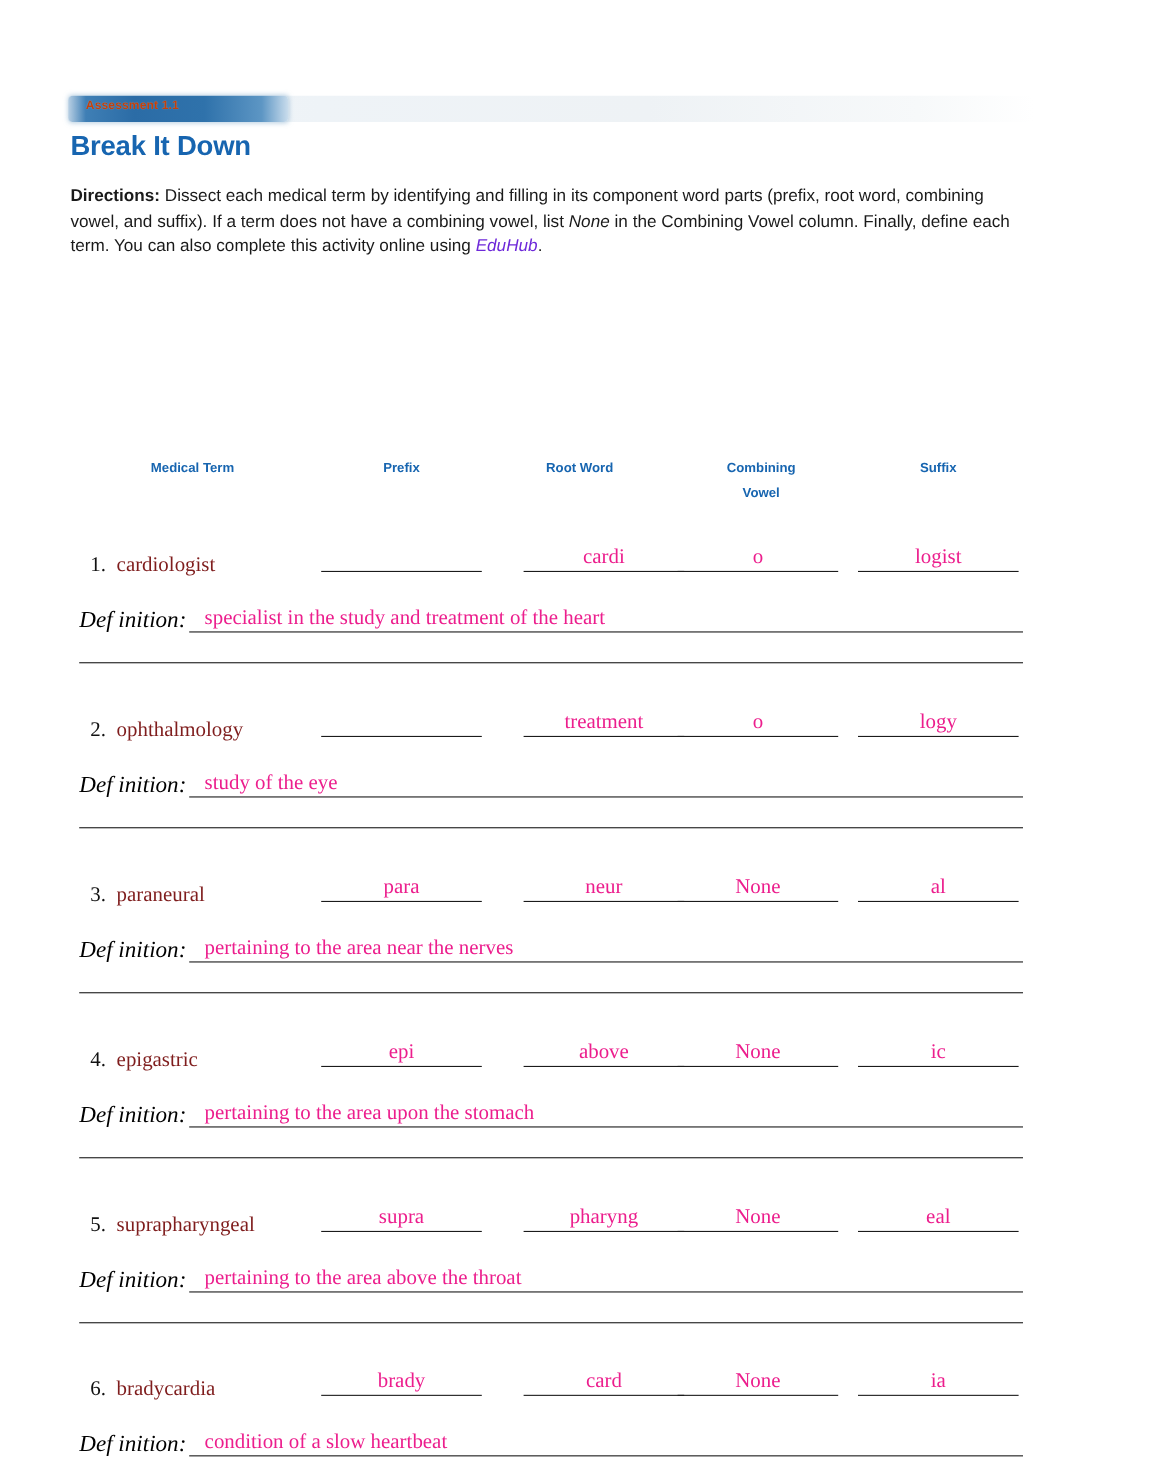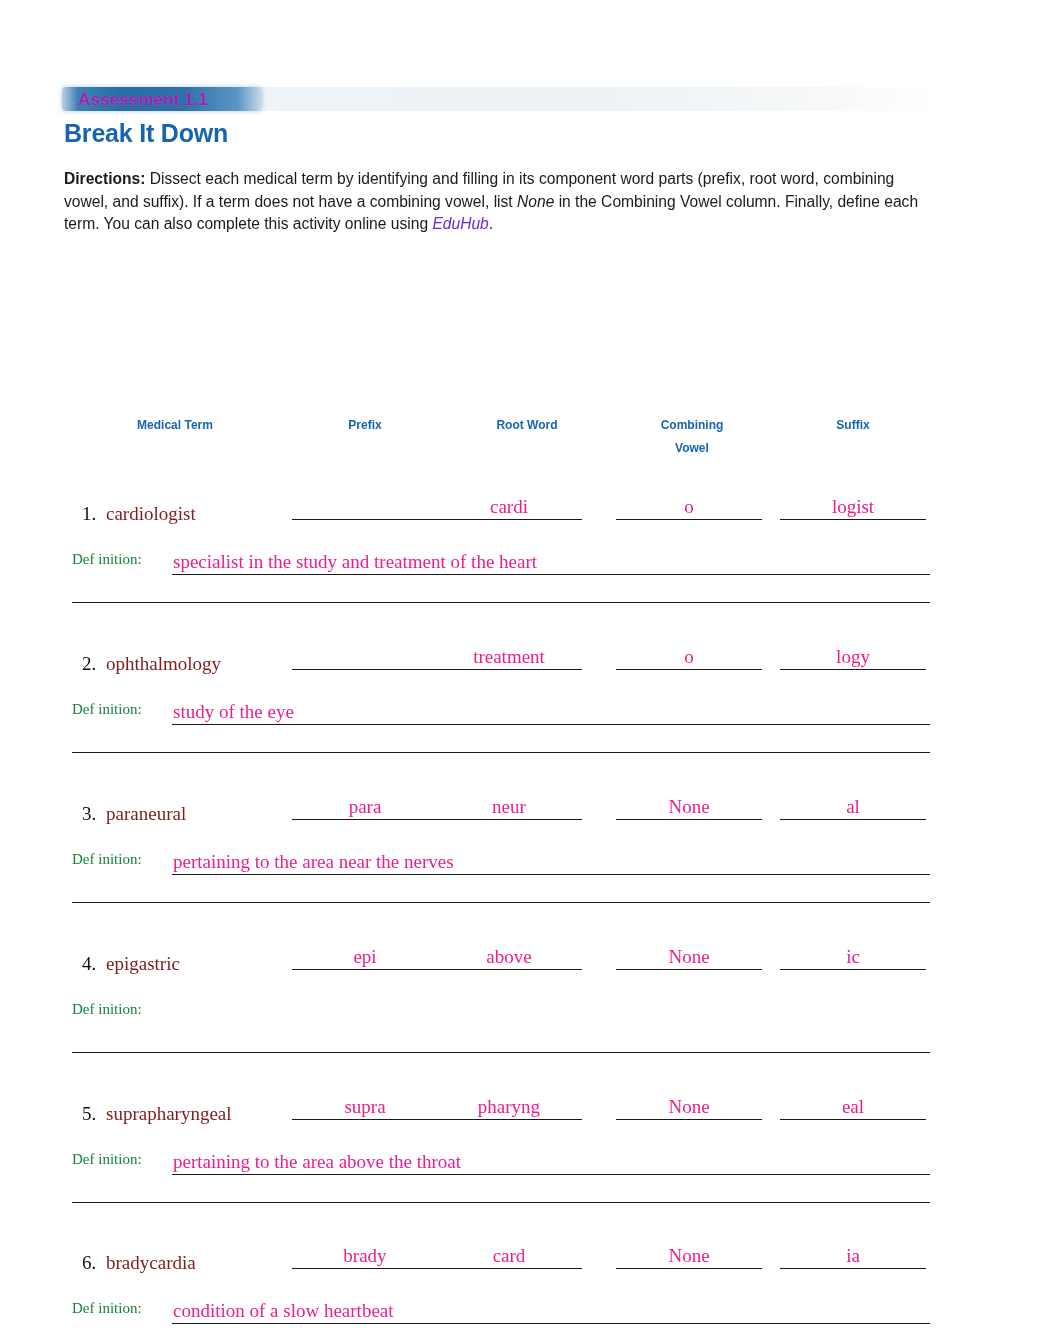--- a/index.html
+++ b/index.html
@@ -57,23 +57,23 @@
         #2f72ab 62%,
         #5d96c4 88%,
         #c9dcec 100%);
     filter: blur(0.3px);
     box-shadow: 0 0 5px rgba(120,165,200,0.55);
   }
   .badge-label {
     position: absolute;
     left: 78px;
     top: 90px;
-    font-size: 17px;
+    font-size: 11px;
     font-weight: bold;
-    color: #a21caf;
+    color: #c2410c;
     letter-spacing: 0.1px;
     text-shadow: 0 0 1px rgba(255,255,255,0.35);
   }
 
   .page-title {
     position: absolute;
     left: 64px;
     top: 119px;
     font-size: 25px;
     font-weight: bold;
@@ -163,44 +163,45 @@
     left: 0;
     right: 0;
     bottom: 1px;
     text-align: center;
     font-family: "Liberation Serif", serif;
     font-size: 19px;
     color: #ec1e8d;
     white-space: nowrap;
   }
   .s-prefix { left: 292px; width: 146px; }
-  .s-root   { left: 436px; width: 146px; }
+  .s-root   { left: 476px; width: 146px; }
   .s-vowel  { left: 616px; width: 146px; }
   .s-suffix { left: 780px; width: 146px; }
 
   .def-label {
     position: absolute;
     left: 72px;
     top: 48px;
     font-family: "Liberation Serif", serif;
-    font-size: 15px;
-    color: #15803d;
+    font-style: italic;
+    font-size: 21px;
+    color: #000000;
     white-space: pre;
   }
   .def-line1 {
     position: absolute;
     left: 172px;
     top: 40px;
     width: 758px;
     height: 31px;
     border-bottom: 1.6px solid #1b1b1b;
   }
   .def-line1 .ans {
     position: absolute;
-    left: 1px;
+    left: 14px;
     bottom: 1px;
     font-family: "Liberation Serif", serif;
     font-size: 19px;
     color: #ec1e8d;
     white-space: nowrap;
   }
   .def-line2 {
     position: absolute;
     left: 72px;
     top: 91px;
@@ -312,20 +313,23 @@
       <div class="ans">above</div>
     </div>
     <div class="slot s-vowel">
       <div class="ans">None</div>
     </div>
     <div class="slot s-suffix">
       <div class="ans">ic</div>
     </div>
 
     <div class="def-label">Def inition:</div>
+    <div class="def-line1">
+      <div class="ans">pertaining to the area upon the stomach</div>
+    </div>
     <div class="def-line2"></div>
   </div>
       <div class="item" style="top: 1103px;">
     <div class="term-num">5.</div>
     <div class="term-name">suprapharyngeal</div>
 
     <div class="slot s-prefix">
       <div class="ans">supra</div>
     </div>
     <div class="slot s-root">

